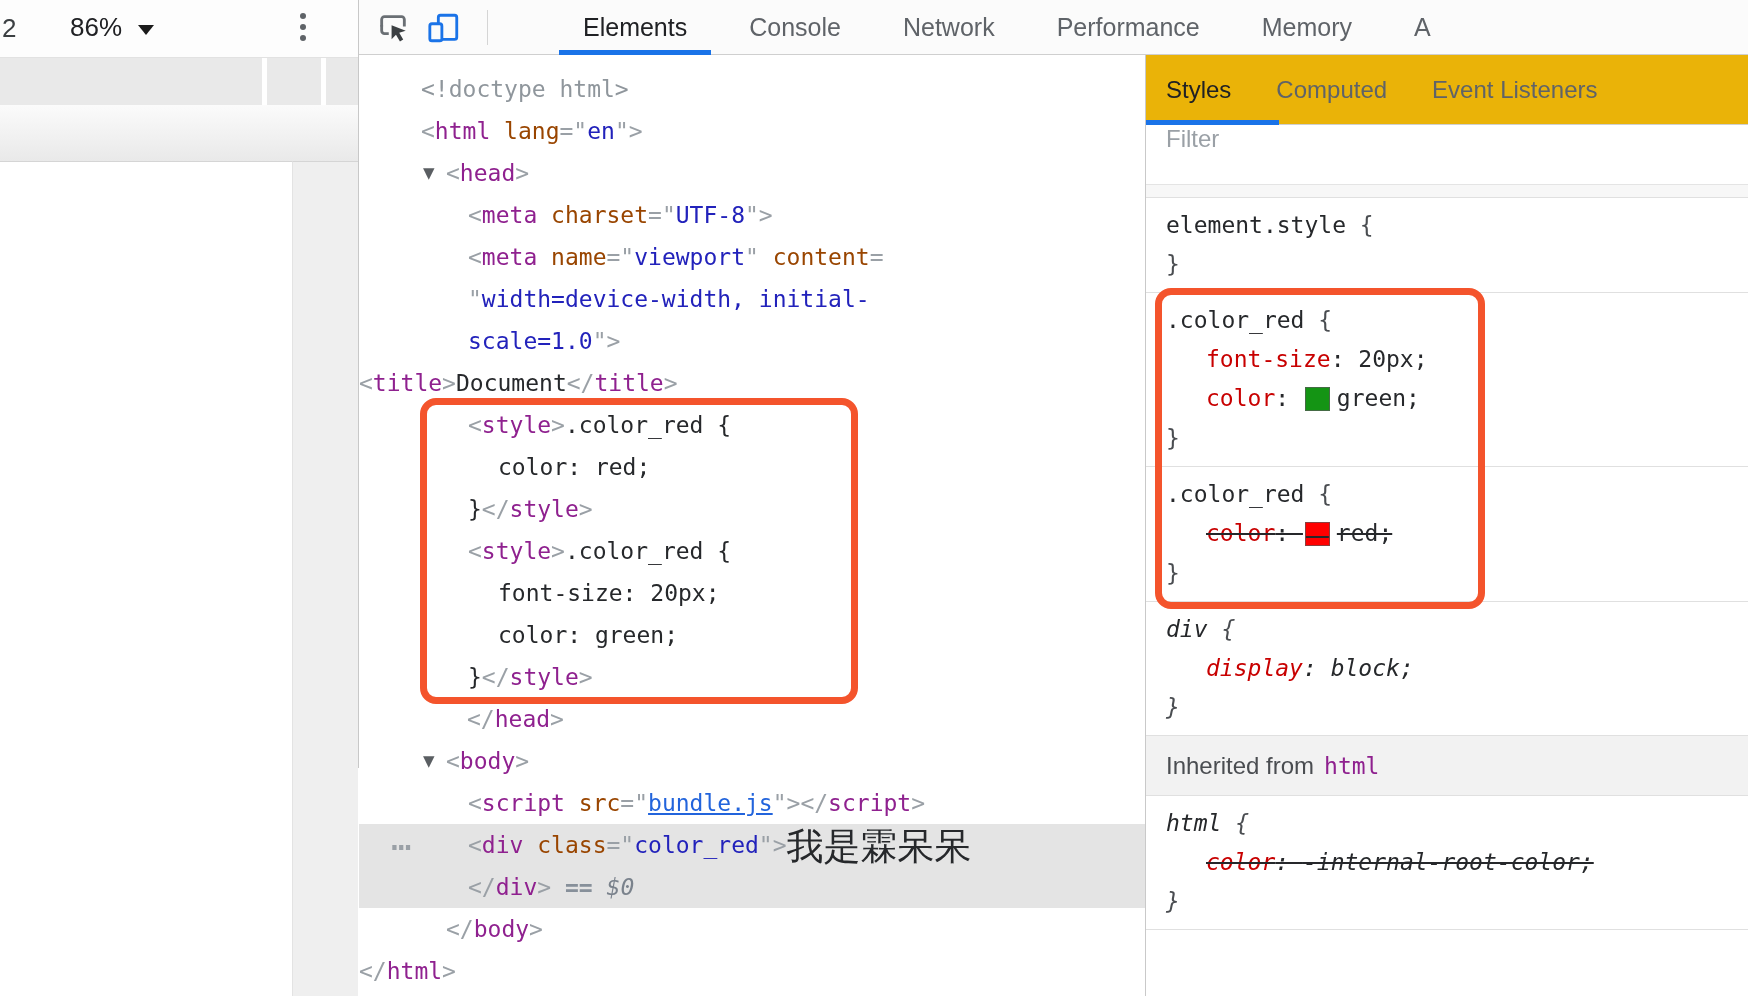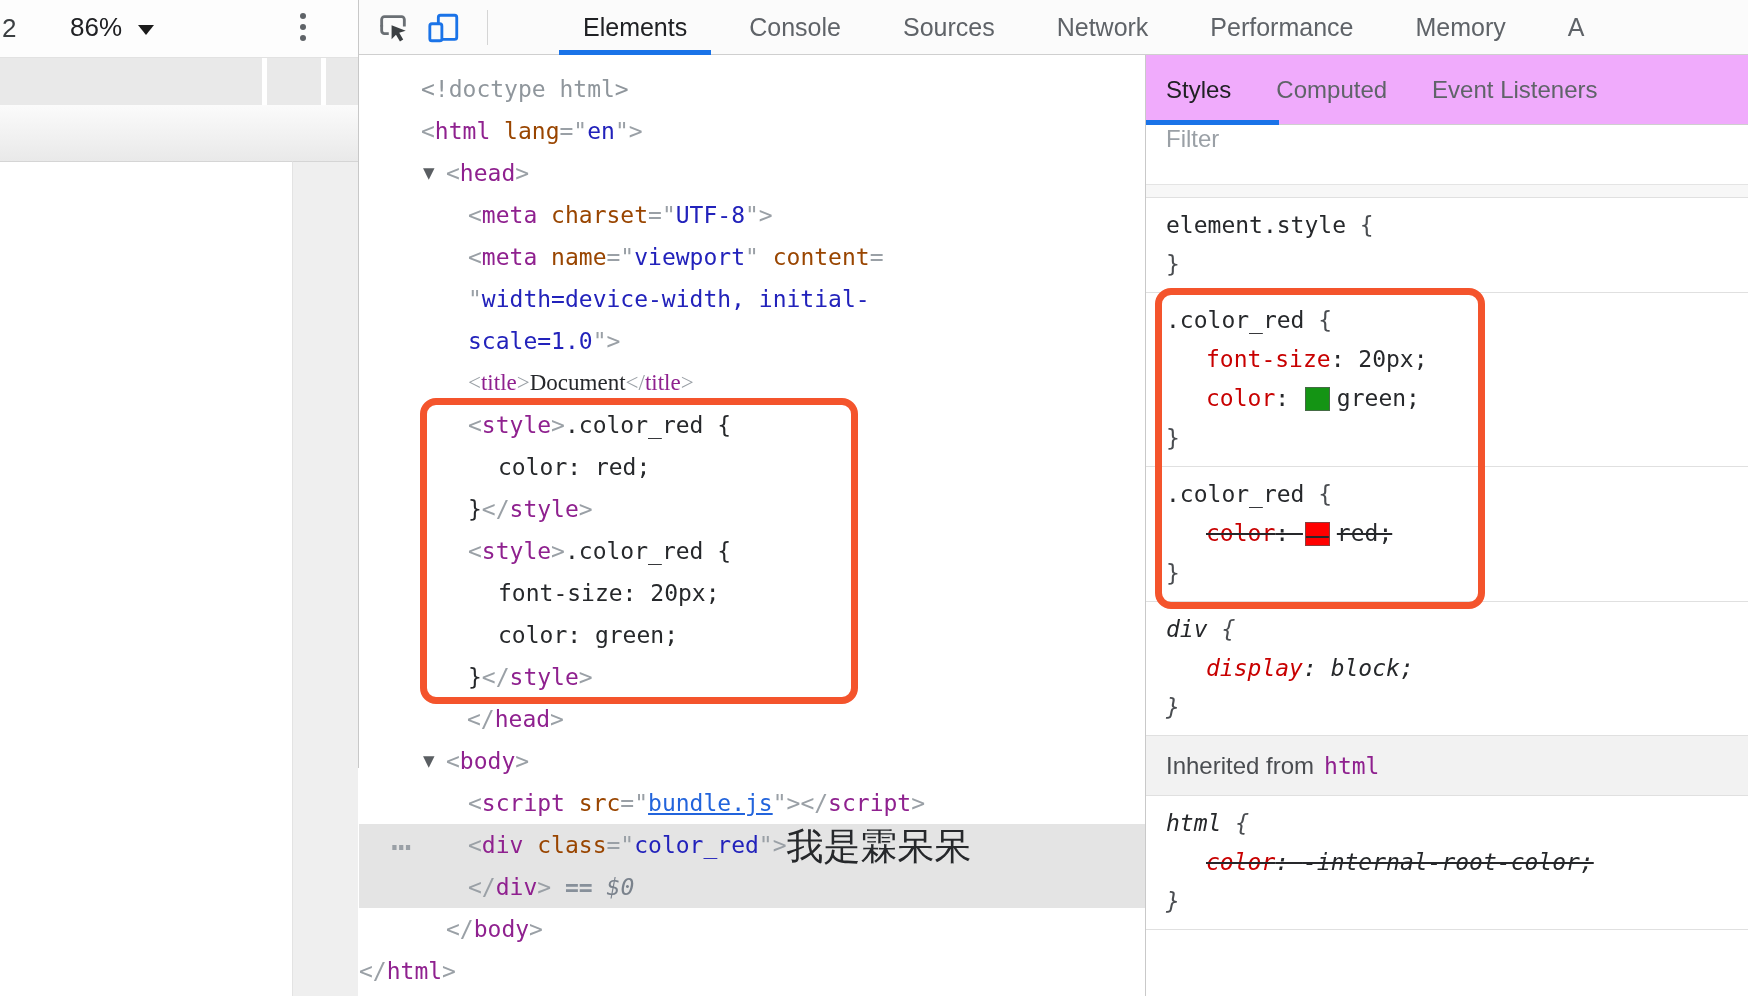--- a/index.html
+++ b/index.html
@@ -49,21 +49,21 @@
   .tk-v { color:#2222bb; }
   .tk-x { color:#26282b; }
   .tk-c { color:#8f969c; }
   .tk-l { color:#2264dc; text-decoration:underline; }
   .tk-d { color:#87909a; font-weight:bold; }
   .tk-s { color:#7a828c; font-style:italic; }
   .cjk  { font-size:37px; line-height:42px; vertical-align:-6px; }
 
   
   #styles-panel { position:absolute; left:787px; top:0; width:603px; height:941px; background:#fff; }
-  #styles-tabs { position:relative; height:70px; background:#f0abfc; border-bottom:1px solid #cfcfcf; display:flex; align-items:center; padding-left:20px; }
+  #styles-tabs { position:relative; height:70px; background:#eab308; border-bottom:1px solid #cfcfcf; display:flex; align-items:center; padding-left:20px; }
   .side-tab { font-size:24px; color:#5f6368; margin-right:45px; white-space:nowrap; cursor:default; }
   .side-tab.active { color:#202124; }
   #side-underline { position:absolute; left:0; bottom:-1px; width:133px; height:5px; background:#1a73e8; }
   #filter-row { height:60px; background:#fff; border-bottom:1px solid #e4e4e4; display:flex; align-items:flex-start; padding-left:20px; }
   #filter-input { border:none; outline:none; font-size:24px; color:#202124; width:400px; background:transparent; font-family:"Liberation Sans",sans-serif; }
   #filter-input::placeholder { color:#9aa0a6; }
   #styles-band { height:13px; background:#f7f7f7; border-bottom:1px solid #e0e0e0; }
 
   .style-section { font-family:"DejaVu Sans Mono", monospace; font-size:23px; line-height:39px; padding:8px 0 8px 20px; border-top:1px solid #e0e0e0; background:#fff; }
   .style-section:first-of-type { border-top:none; }
@@ -118,39 +118,38 @@
         <path d="M11 10 l10 4 -4.6 1.4 2.8 4.7 -2.3 1.4 -2.8-4.8 -3.1 3.3 z" fill="#3c4043"></path>
       </svg>
       <svg id="device-icon" class="tb-icon" viewBox="0 0 24 24">
         <rect x="8" y="3" width="13" height="17" rx="1.5" fill="none" stroke="#1a73e8" stroke-width="2"></rect>
         <rect x="2" y="9" width="8.5" height="12" rx="1.5" fill="#fbfbfb" stroke="#1a73e8" stroke-width="2"></rect>
       </svg>
       <div id="tb-sep"></div>
       <div id="dt-tabs">
           <div class="dt-tab active">Elements</div>
           <div class="dt-tab">Console</div>
-          <div class="dt-tab">Sources</div>
           <div class="dt-tab">Network</div>
           <div class="dt-tab">Performance</div>
           <div class="dt-tab">Memory</div>
           <div class="dt-tab">A</div>
         </div>
     </div>
 
     <div id="dt-main">
       <div id="elements-panel">
         <div id="code-lines">
             <div class="code-line" style="padding-left: 62px;"><span class="tk-c">&lt;!doctype html&gt;</span></div>
             <div class="code-line" style="padding-left: 62px;"><span class="tk-p">&lt;</span><span class="tk-t">html</span><span class="tk-x"> </span><span class="tk-a">lang</span><span class="tk-p">="</span><span class="tk-v">en</span><span class="tk-p">"&gt;</span></div>
             <div class="code-line" style="padding-left: 87px;"><span class="arrow">▼</span><span class="tk-p">&lt;</span><span class="tk-t">head</span><span class="tk-p">&gt;</span></div>
             <div class="code-line" style="padding-left: 109px;"><span class="tk-p">&lt;</span><span class="tk-t">meta</span><span class="tk-x"> </span><span class="tk-a">charset</span><span class="tk-p">="</span><span class="tk-v">UTF-8</span><span class="tk-p">"&gt;</span></div>
             <div class="code-line" style="padding-left: 109px;"><span class="tk-p">&lt;</span><span class="tk-t">meta</span><span class="tk-x"> </span><span class="tk-a">name</span><span class="tk-p">="</span><span class="tk-v">viewport</span><span class="tk-p">"</span><span class="tk-x"> </span><span class="tk-a">content</span><span class="tk-p">=</span></div>
             <div class="code-line" style="padding-left: 109px;"><span class="tk-p">"</span><span class="tk-v">width=device-width, initial-</span></div>
             <div class="code-line" style="padding-left: 109px;"><span class="tk-v">scale=1.0</span><span class="tk-p">"&gt;</span></div>
-            <div class="code-line" style="padding-left: 109px; font-family: Liberation Serif, serif;"><span class="tk-p">&lt;</span><span class="tk-t">title</span><span class="tk-p">&gt;</span><span class="tk-x">Document</span><span class="tk-p">&lt;/</span><span class="tk-t">title</span><span class="tk-p">&gt;</span></div>
+            <div class="code-line" style=""><span class="tk-p">&lt;</span><span class="tk-t">title</span><span class="tk-p">&gt;</span><span class="tk-x">Document</span><span class="tk-p">&lt;/</span><span class="tk-t">title</span><span class="tk-p">&gt;</span></div>
             <div class="code-line" style="padding-left: 109px;"><span class="tk-p">&lt;</span><span class="tk-t">style</span><span class="tk-p">&gt;</span><span class="tk-x">.color_red {</span></div>
             <div class="code-line" style="padding-left: 139px;"><span class="tk-x">color: red;</span></div>
             <div class="code-line" style="padding-left: 109px;"><span class="tk-x">}</span><span class="tk-p">&lt;/</span><span class="tk-t">style</span><span class="tk-p">&gt;</span></div>
             <div class="code-line" style="padding-left: 109px;"><span class="tk-p">&lt;</span><span class="tk-t">style</span><span class="tk-p">&gt;</span><span class="tk-x">.color_red {</span></div>
             <div class="code-line" style="padding-left: 139px;"><span class="tk-x">font-size: 20px;</span></div>
             <div class="code-line" style="padding-left: 139px;"><span class="tk-x">color: green;</span></div>
             <div class="code-line" style="padding-left: 109px;"><span class="tk-x">}</span><span class="tk-p">&lt;/</span><span class="tk-t">style</span><span class="tk-p">&gt;</span></div>
             <div class="code-line" style="padding-left: 108px;"><span class="tk-p">&lt;/</span><span class="tk-t">head</span><span class="tk-p">&gt;</span></div>
             <div class="code-line" style="padding-left: 87px;"><span class="arrow">▼</span><span class="tk-p">&lt;</span><span class="tk-t">body</span><span class="tk-p">&gt;</span></div>
             <div class="code-line" style="padding-left: 109px;"><span class="tk-p">&lt;</span><span class="tk-t">script</span><span class="tk-x"> </span><span class="tk-a">src</span><span class="tk-p">="</span><span class="tk-l">bundle.js</span><span class="tk-p">"&gt;</span><span class="tk-p">&lt;/</span><span class="tk-t">script</span><span class="tk-p">&gt;</span></div>

